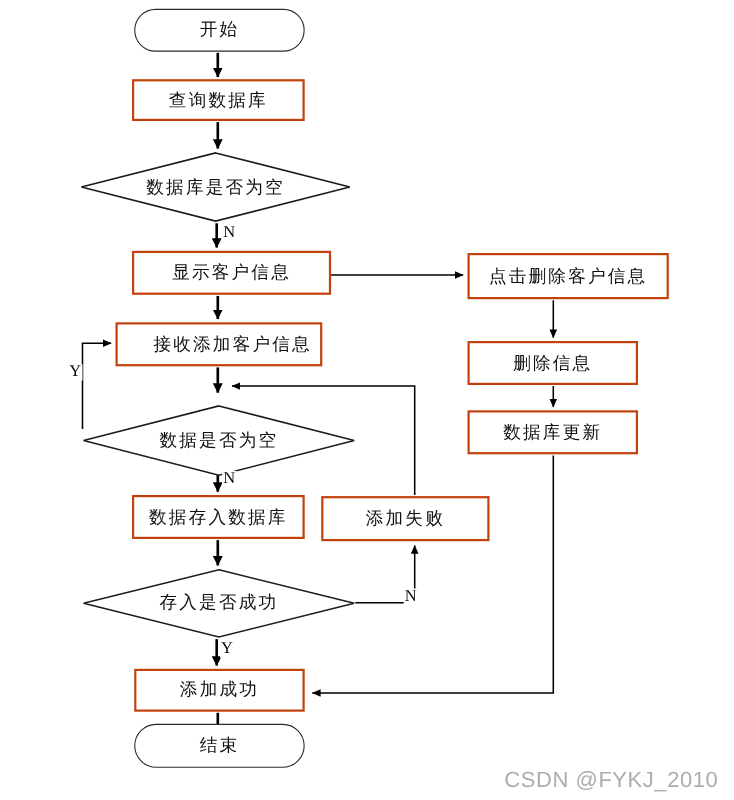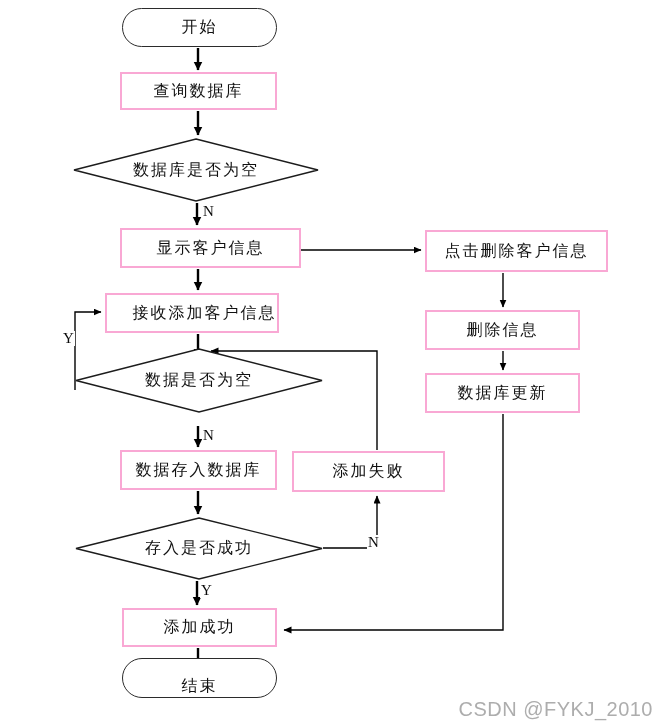--- a/index.html
+++ b/index.html
@@ -13,21 +13,21 @@
   }
   .layer{position:absolute;left:0;top:0;width:667px;height:727px;}
   .node{
     position:absolute;
     background:#ffffff;
     display:flex;align-items:center;justify-content:center;
     font-size:16px;letter-spacing:2px;
     box-sizing:border-box;
     z-index:2;
   }
-  .box{border:2px solid #f9a8d4;}
+  .box{border:2px solid #c2410c;}
   .oval{border:1.5px solid #2b2b2b;border-radius:20px;}
   .diamond{background:transparent;z-index:2;}
   .diamond svg{position:absolute;left:0;top:0;}
   .diamond .dlabel{position:relative;z-index:3;}
   .edge-label{
     position:absolute;z-index:4;
     font-family:"Liberation Serif","DejaVu Serif",serif;
     font-size:15px;color:#0a0a0a;background:#ffffff;
     line-height:1;padding:0 1px;
   }
@@ -84,25 +84,25 @@
     <svg width="246" height="64" viewBox="0 0 246 64">
       <polygon points="123,1 245,32 123,63 1,32" fill="#ffffff" stroke="#1c1c1c" stroke-width="1.4"></polygon>
     </svg>
     <span class="dlabel">数据库是否为空</span>
   </div>
 
   <div class="node box" style="left:120px;top:228px;width:181px;height:40px;">
     <span>显示客户信息</span>
   </div>
 
-  <div class="node box" style="left:105px;top:293px;width:174px;height:40px;padding-left:25px;">
+  <div class="node box" style="left:105px;top:293px;width:188px;height:40px;padding-left:25px;">
     <span>接收添加客户信息</span>
   </div>
 
-  <div class="node diamond" style="left:75px;top:348px;width:248px;height:65px;">
+  <div class="node diamond" style="left:75px;top:368px;width:248px;height:65px;">
     <svg width="248" height="65" viewBox="0 0 248 65">
       <polygon points="124,1 247,32.5 124,64 1,32.5" fill="#ffffff" stroke="#1c1c1c" stroke-width="1.4"></polygon>
     </svg>
     <span class="dlabel">数据是否为空</span>
   </div>
 
   <div class="node box" style="left:120px;top:450px;width:157px;height:40px;">
     <span>数据存入数据库</span>
   </div>
 
@@ -114,21 +114,21 @@
     <svg width="248" height="63" viewBox="0 0 248 63">
       <polygon points="124,1 247,31.5 124,62 1,31.5" fill="#ffffff" stroke="#1c1c1c" stroke-width="1.4"></polygon>
     </svg>
     <span class="dlabel">存入是否成功</span>
   </div>
 
   <div class="node box" style="left:122px;top:608px;width:155px;height:39px;">
     <span>添加成功</span>
   </div>
 
-  <div class="node oval" style="left:122px;top:658px;width:155px;height:40px;align-items:flex-end;">
+  <div class="node oval" style="left:122px;top:658px;width:155px;height:40px;">
     <span>结束</span>
   </div>
 
   <div class="node box" style="left:425px;top:230px;width:183px;height:42px;">
     <span>点击删除客户信息</span>
   </div>
 
   <div class="node box" style="left:425px;top:310px;width:155px;height:40px;">
     <span>删除信息</span>
   </div>

